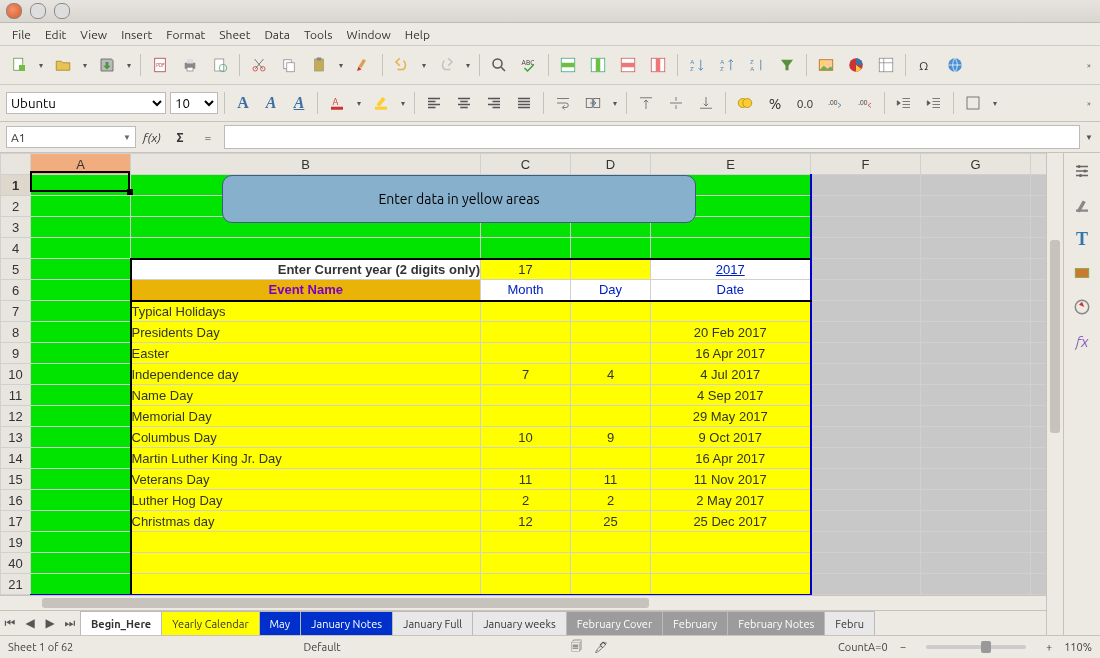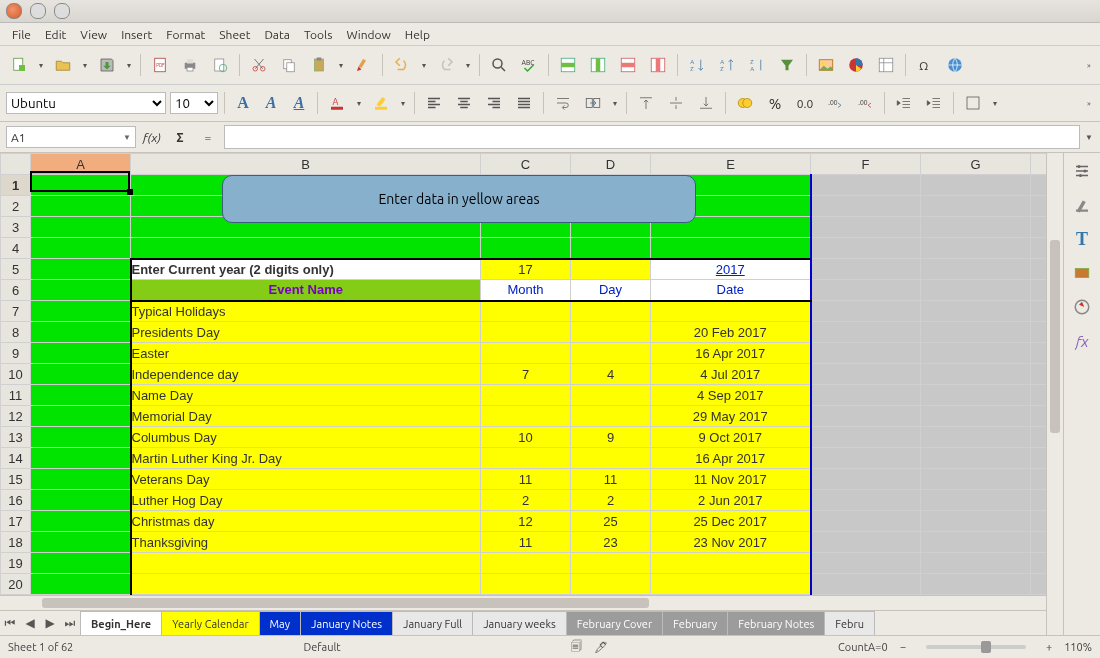--- a/index.html
+++ b/index.html
@@ -470,32 +470,32 @@
                 <td class="cell green" style=""></td>
                 <td class="cell green" style=""></td>
                 <td class="cell green bluer" style=""></td>
                 <td class="cell grey" style=""></td>
                 <td class="cell grey" style=""></td>
                 <td class="cell grey" style=""></td>
               </tr>
               <tr>
                 <th class="rowh">5</th>
                 <td class="cell green" style=""></td>
-                <td class="cell cell bt bl" style="text-align:left;background:#fff"><span class="bold">Enter Current year (2 digits only)</span></td>
+                <td class="cell cell bt bl" style="text-align:right;background:#fff"><span class="bold">Enter Current year (2 digits only)</span></td>
                 <td class="cell yellow center bt" style="">17</td>
                 <td class="cell yellow bt" style=""></td>
                 <td class="cell cell center bt br bluer" style="background:#fff"><span class="link">2017</span></td>
                 <td class="cell grey" style=""></td>
                 <td class="cell grey" style=""></td>
                 <td class="cell grey" style=""></td>
               </tr>
               <tr>
                 <th class="rowh">6</th>
                 <td class="cell green" style=""></td>
-                <td class="cell cell center bl bb" style="background:#84cc16"><span class="bold purple">Event Name</span></td>
+                <td class="cell cell center bl bb" style="background:#eab308"><span class="bold purple">Event Name</span></td>
                 <td class="cell cell center bb" style="background:#fff;color:#0020c4">Month</td>
                 <td class="cell cell center bb" style="background:#fff;color:#0020c4">Day</td>
                 <td class="cell cell center bb br bluer" style="background:#fff;color:#0020c4">Date</td>
                 <td class="cell grey" style=""></td>
                 <td class="cell grey" style=""></td>
                 <td class="cell grey" style=""></td>
               </tr>
               <tr>
                 <th class="rowh">7</th>
                 <td class="cell green" style=""></td>
@@ -594,60 +594,49 @@
                 <td class="cell grey" style=""></td>
                 <td class="cell grey" style=""></td>
                 <td class="cell grey" style=""></td>
               </tr>
               <tr>
                 <th class="rowh">16</th>
                 <td class="cell green" style=""></td>
                 <td class="cell yellow bl" style="">Luther Hog Day</td>
                 <td class="cell yellow center" style="">2</td>
                 <td class="cell yellow center" style="">2</td>
-                <td class="cell yellow center br bluer" style="">2 Jun 2017</td>
+                <td class="cell yellow center br bluer" style="">2 May 2017</td>
                 <td class="cell grey" style=""></td>
                 <td class="cell grey" style=""></td>
                 <td class="cell grey" style=""></td>
               </tr>
               <tr>
                 <th class="rowh">17</th>
                 <td class="cell green" style=""></td>
                 <td class="cell yellow bl" style="">Christmas day</td>
                 <td class="cell yellow center" style="">12</td>
                 <td class="cell yellow center" style="">25</td>
                 <td class="cell yellow center br bluer" style="">25 Dec 2017</td>
                 <td class="cell grey" style=""></td>
                 <td class="cell grey" style=""></td>
                 <td class="cell grey" style=""></td>
               </tr>
               <tr>
-                <th class="rowh">18</th>
-                <td class="cell green" style=""></td>
-                <td class="cell yellow bl" style="">Thanksgiving</td>
-                <td class="cell yellow center" style="">11</td>
-                <td class="cell yellow center" style="">23</td>
-                <td class="cell yellow center br bluer" style="">23 Nov 2017</td>
-                <td class="cell grey" style=""></td>
-                <td class="cell grey" style=""></td>
-                <td class="cell grey" style=""></td>
-              </tr>
-              <tr>
                 <th class="rowh">19</th>
                 <td class="cell green" style=""></td>
                 <td class="cell yellow bl" style=""></td>
                 <td class="cell yellow" style=""></td>
                 <td class="cell yellow" style=""></td>
                 <td class="cell yellow br bluer" style=""></td>
                 <td class="cell grey" style=""></td>
                 <td class="cell grey" style=""></td>
                 <td class="cell grey" style=""></td>
               </tr>
               <tr>
-                <th class="rowh">20</th>
+                <th class="rowh">40</th>
                 <td class="cell green" style=""></td>
                 <td class="cell yellow bl" style=""></td>
                 <td class="cell yellow" style=""></td>
                 <td class="cell yellow" style=""></td>
                 <td class="cell yellow br bluer" style=""></td>
                 <td class="cell grey" style=""></td>
                 <td class="cell grey" style=""></td>
                 <td class="cell grey" style=""></td>
               </tr>
               <tr>

